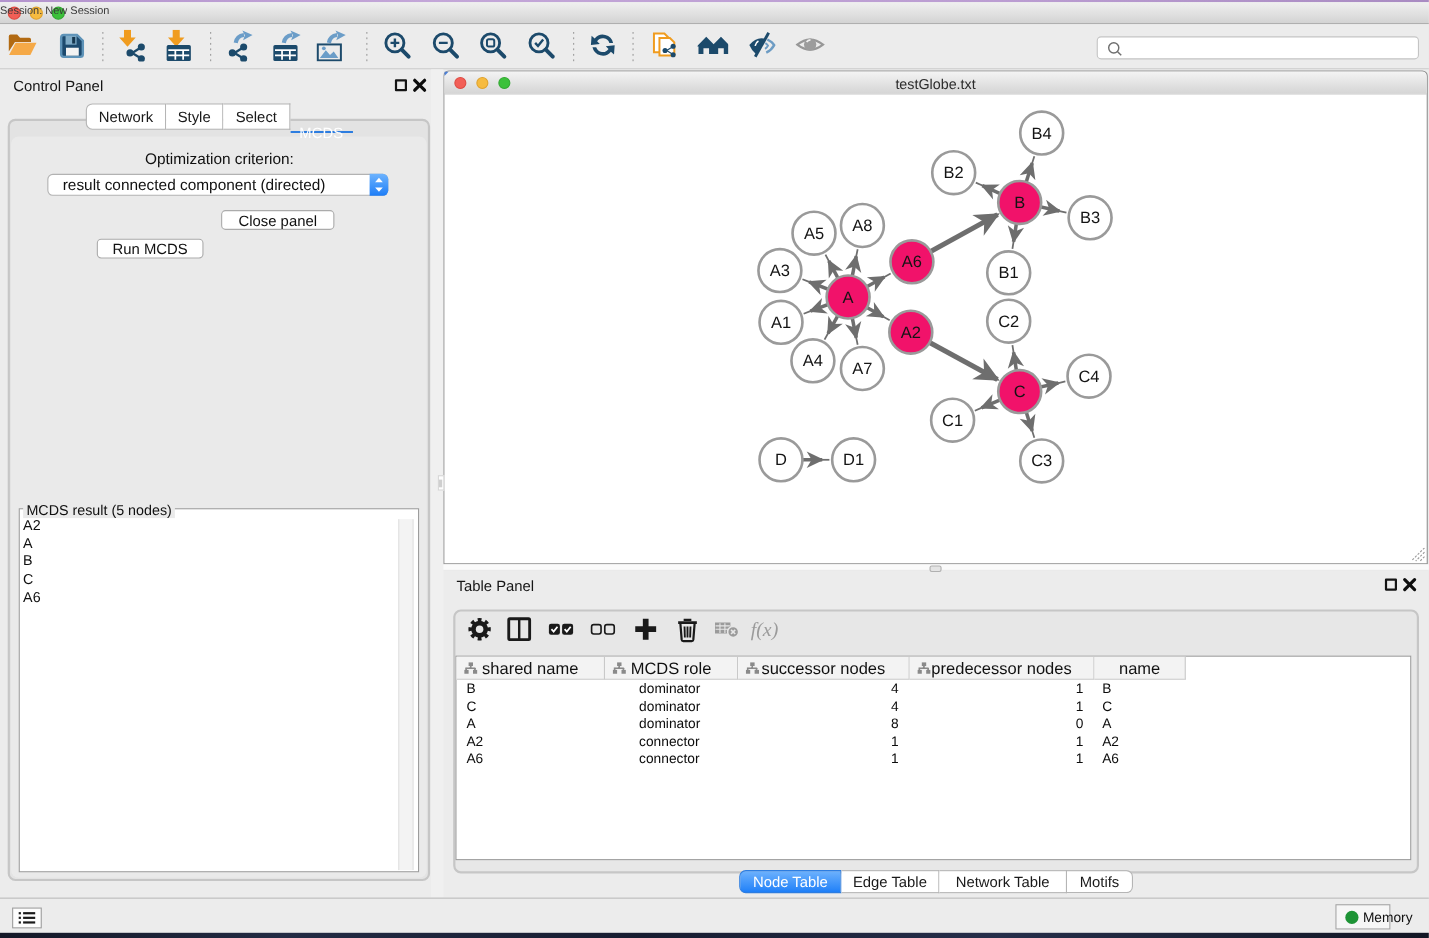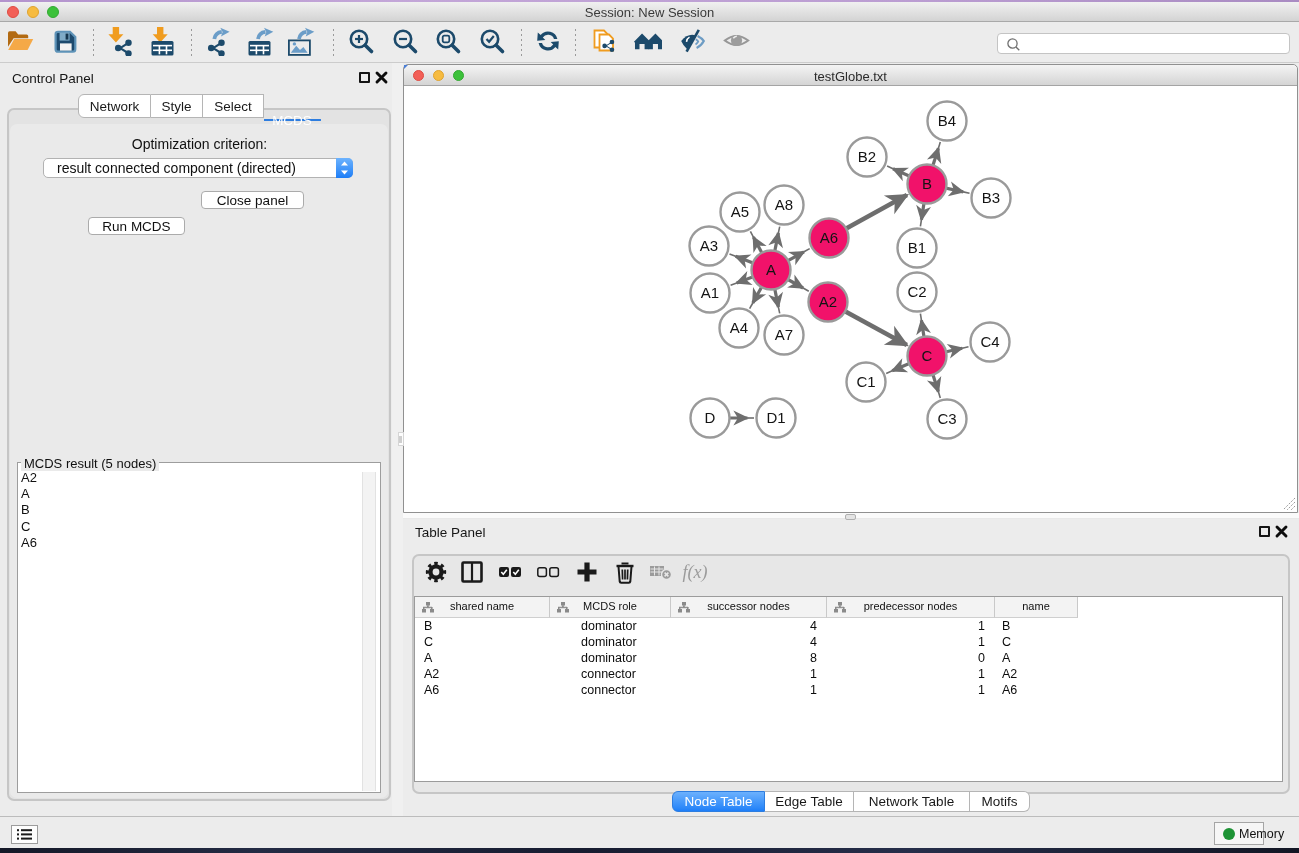--- a/index.html
+++ b/index.html
@@ -4,21 +4,21 @@
 <style>
   * { margin:0; padding:0; box-sizing:border-box; }
   html,body { width:1299px; height:853px; overflow:hidden; }
   body { font-family:"Liberation Sans", sans-serif; background:#ececec; position:relative; }
   .abs { position:absolute; }
   
   #topstrip { left:0; top:0; width:1299px; height:2px; background:linear-gradient(90deg,#b393cd,#c3a6d8 30%,#bb9dd2 70%,#a98bc2); }
   
   #titlebar { left:0; top:2px; width:1299px; height:20px;
     background:linear-gradient(180deg,#f0f0f0,#dcdcdc 70%,#d3d3d3); border-bottom:1px solid #a9a9a9; }
-  #titlebar .title { position:absolute; left:0; right:0; top:3px; text-align:center; font-size:13px; color:#3a3a3a; }
+  #titlebar .title { position:absolute; left:0; right:0; top:3px; font-size:10px; color:#3a3a3a; }
   .tl { position:absolute; border-radius:50%; width:12px; height:12px; top:4px; }
   .tl.r { left:7px;  background:#f25f57; border:1px solid #df4b42; }
   .tl.y { left:27px; background:#f6bb40; border:1px solid #e0a32e; }
   .tl.g { left:47px; background:#3cc13a; border:1px solid #33a932; }
   
   #toolbar { left:0; top:22px; width:1299px; height:41px; background:#ececec; border-bottom:1px solid #cccccc; }
   .ticon { position:absolute; top:5px; width:28px; height:29px; }
   .tsep { position:absolute; top:7px; width:1px; height:28px;
      background-image:linear-gradient(#9a9a9a 2px, transparent 2px); background-size:1px 5px; }
   #searchbox { position:absolute; left:997px; top:33px; width:293px; height:21px; background:#fff;
@@ -60,21 +60,21 @@
   #net-titlebar .tl { top:5px; width:11px; height:11px; }
   #net-titlebar .tl.r { left:9px; } #net-titlebar .tl.y { left:29px; } #net-titlebar .tl.g { left:49px; }
   #graph { position:absolute; left:0; top:21px; }
   
   #tp-title { left:415px; top:525px; font-size:13.5px; color:#161616; }
   #tp-max { left:1259px; top:526px; width:11px; height:11px; border:2px solid #141414; border-radius:1px; }
   #tp-outer { left:412px; top:554px; width:878px; height:240px; background:#e7e7e7;
      border:2px solid #c6c6c6; border-radius:7px; }
   #tbl { left:414px; top:596px; width:869px; height:186px; background:#fff; border:1px solid #9b9b9b; }
   .hcell { position:absolute; top:0; height:21px; background:#f3f3f3; border-right:1px solid #c9c9c9;
-     border-bottom:1px solid #cfcfcf; font-size:11px; color:#111; }
+     border-bottom:1px solid #cfcfcf; font-size:15px; color:#111; }
   .hcell .htxt { position:absolute; left:0; right:0; top:3px; text-align:center; }
   .trow { position:absolute; font-size:12.5px; color:#0c0c0c; height:16px; }
   .tcell { position:absolute; top:1px; }
   
   #tp-tabs { left:672px; top:791px; width:358px; }
   .tab2 { background:#fff; border:1px solid #b5b5b5; border-left:none; font-size:13.5px; color:#191919;
      display:flex; align-items:center; justify-content:center; height:21px; }
   .tab2.first { border-left:1px solid #b5b5b5; border-radius:6px 0 0 6px; }
   .tab2.last { border-radius:0 6px 6px 0; }
   .tab2.sel { background:linear-gradient(180deg,#6cb1fd,#2c88f9 85%,#1d7ef8); color:#fff; border-color:#2d7de0; }

